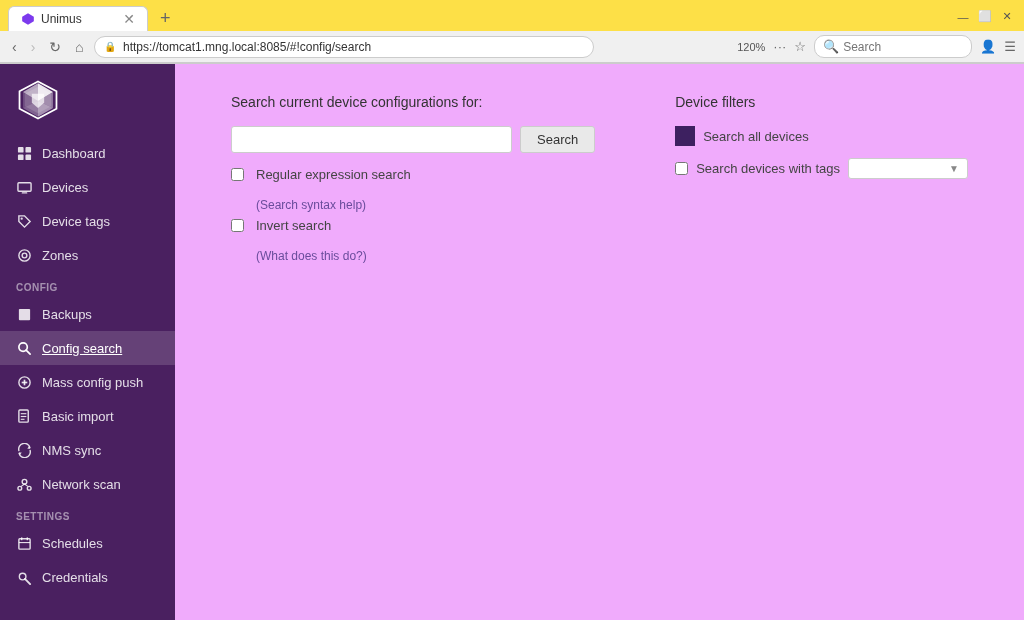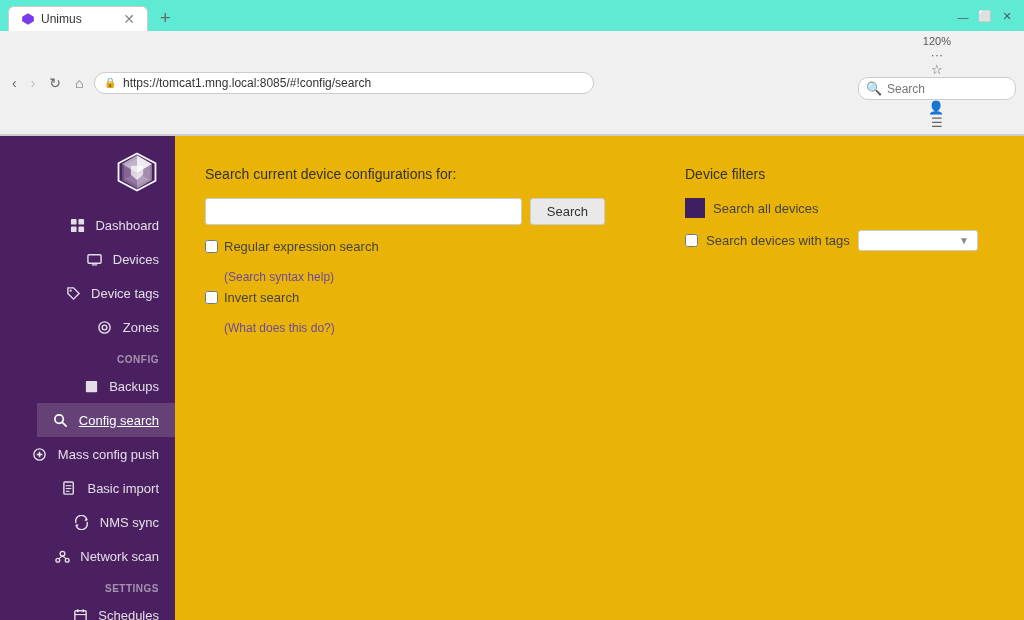--- a/index.html
+++ b/index.html
@@ -1,62 +1,62 @@
 <!DOCTYPE html>
 <html><head>
   <meta charset="utf-8">
   <style>
     * { margin: 0; padding: 0; box-sizing: border-box; }
     body { font-family: -apple-system, BlinkMacSystemFont, 'Segoe UI', sans-serif; font-size: 13px; background: #f5f5f5; width: 1024px; height: 620px; overflow: hidden; display: flex; flex-direction: column; }
 
     
     .browser-chrome { background: #e8e8e8; border-bottom: 1px solid #ccc; }
-    .tab-bar { display: flex; align-items: center; padding: 6px 8px 0; background: #5eead4; }
+    .tab-bar { display: flex; align-items: center; padding: 6px 8px 0; background: #fde047; }
     .tab { display: flex; align-items: center; background: #fff; border-radius: 6px 6px 0 0; padding: 5px 12px; font-size: 12px; gap: 6px; min-width: 140px; border: 1px solid #ccc; border-bottom: none; }
     .tab-favicon { width: 14px; height: 14px; }
     .tab-title { flex: 1; font-size: 12px; color: #333; }
     .tab-close { color: #888; cursor: pointer; font-size: 14px; line-height: 1; }
     .tab-new { background: none; border: none; font-size: 18px; color: #666; cursor: pointer; padding: 0 8px; margin-left: 4px; }
     .window-controls { margin-left: auto; display: flex; gap: 4px; padding-bottom: 4px; }
     .win-btn { width: 18px; height: 18px; display: flex; align-items: center; justify-content: center; font-size: 11px; color: #555; cursor: pointer; }
 
     .address-bar { display: flex; align-items: center; padding: 4px 8px; gap: 6px; background: #f0f0f0; border-bottom: 1px solid #ccc; }
     .nav-btn { background: none; border: none; color: #666; cursor: pointer; font-size: 14px; padding: 2px 4px; }
     .nav-btn:disabled { color: #bbb; cursor: default; }
     .address-field { flex: 1; display: flex; align-items: center; background: #fff; border: 1px solid #ccc; border-radius: 12px; padding: 3px 10px; gap: 6px; max-width: 500px; }
     .address-lock { font-size: 10px; color: #4CAF50; }
     .address-text { font-size: 12px; color: #333; flex: 1; }
-    .browser-actions { display: flex; align-items: center; margin-left: auto; flex-direction: column; }
+    .browser-actions { display: flex; align-items: center; gap: 8px; margin-left: auto; }
     .browser-action-btn { background: none; border: none; color: #666; cursor: pointer; font-size: 13px; }
     .search-field { display: flex; align-items: center; background: #fff; border: 1px solid #ccc; border-radius: 10px; padding: 3px 8px; gap: 4px; }
     .search-input-mini { border: none; outline: none; font-size: 12px; width: 120px; background: transparent; }
     .zoom-indicator { font-size: 11px; color: #555; }
 
     
     .app-container { display: flex; flex: 1; overflow: hidden; }
 
     
-    .sidebar { width: 175px; background: #4a2060; color: #fff; display: flex; flex-direction: column; overflow-y: auto; flex-shrink: 0; align-items: flex-end; }
+    .sidebar { width: 175px; background: #4a2060; color: #fff; display: flex; flex-direction: column; overflow-y: auto; flex-shrink: 0; }
     .logo-area { padding: 14px 16px; display: flex; align-items: center; }
     .logo-svg { width: 44px; height: 44px; }
 
     .nav-item { display: flex; align-items: center; gap: 10px; padding: 9px 16px; cursor: pointer; font-size: 13px; color: rgba(255,255,255,0.85); transition: background 0.15s; }
     .nav-item.active { background: rgba(255,255,255,0.15); color: #fff; text-decoration: underline; }
     .nav-item .nav-icon { width: 16px; height: 16px; display: flex; align-items: center; justify-content: center; flex-shrink: 0; font-size: 14px; }
     .nav-section-label { padding: 10px 16px 4px; font-size: 10px; font-weight: 600; color: rgba(255,255,255,0.5); text-transform: uppercase; letter-spacing: 0.5px; }
 
     
-    .main-content { flex: 1; background: #eab308; overflow-y: auto; padding: 30px 30px; }
+    .main-content { flex: 1; background: #f0abfc; overflow-y: auto; padding: 30px 56px; }
     .page-section { display: flex; gap: 80px; }
     .search-section { flex: 1; max-width: 400px; }
     .section-title { font-size: 14px; color: #333; margin-bottom: 16px; font-weight: 400; }
     .search-row { display: flex; gap: 8px; margin-bottom: 14px; }
     .search-text-input { flex: 1; border: 1px solid #ccc; border-radius: 3px; padding: 5px 10px; font-size: 13px; outline: none; }
     .search-button { background: #e9e9e9; border: 1px solid #ccc; border-radius: 3px; padding: 5px 16px; font-size: 13px; cursor: pointer; color: #333; }
-    .checkbox-row { display: flex; align-items: flex-start; gap: 6px; margin-bottom: 6px; }
+    .checkbox-row { display: flex; align-items: flex-start; gap: 12px; margin-bottom: 6px; }
     .checkbox-input { width: 13px; height: 13px; cursor: pointer; margin-top: 1px; }
     .checkbox-label { font-size: 13px; color: #444; }
     .link-text { color: #6a4c9c; text-decoration: none; font-size: 12px; display: block; margin-top: 16px; }
 
     
     .filters-section { min-width: 280px; }
     .filter-option { display: flex; align-items: center; gap: 8px; margin-bottom: 12px; }
     .filter-checkbox { width: 13px; height: 13px; cursor: pointer; }
     .filter-color-box { width: 20px; height: 20px; background: #3d2060; flex-shrink: 0; }
     .filter-label { font-size: 13px; color: #444; }

